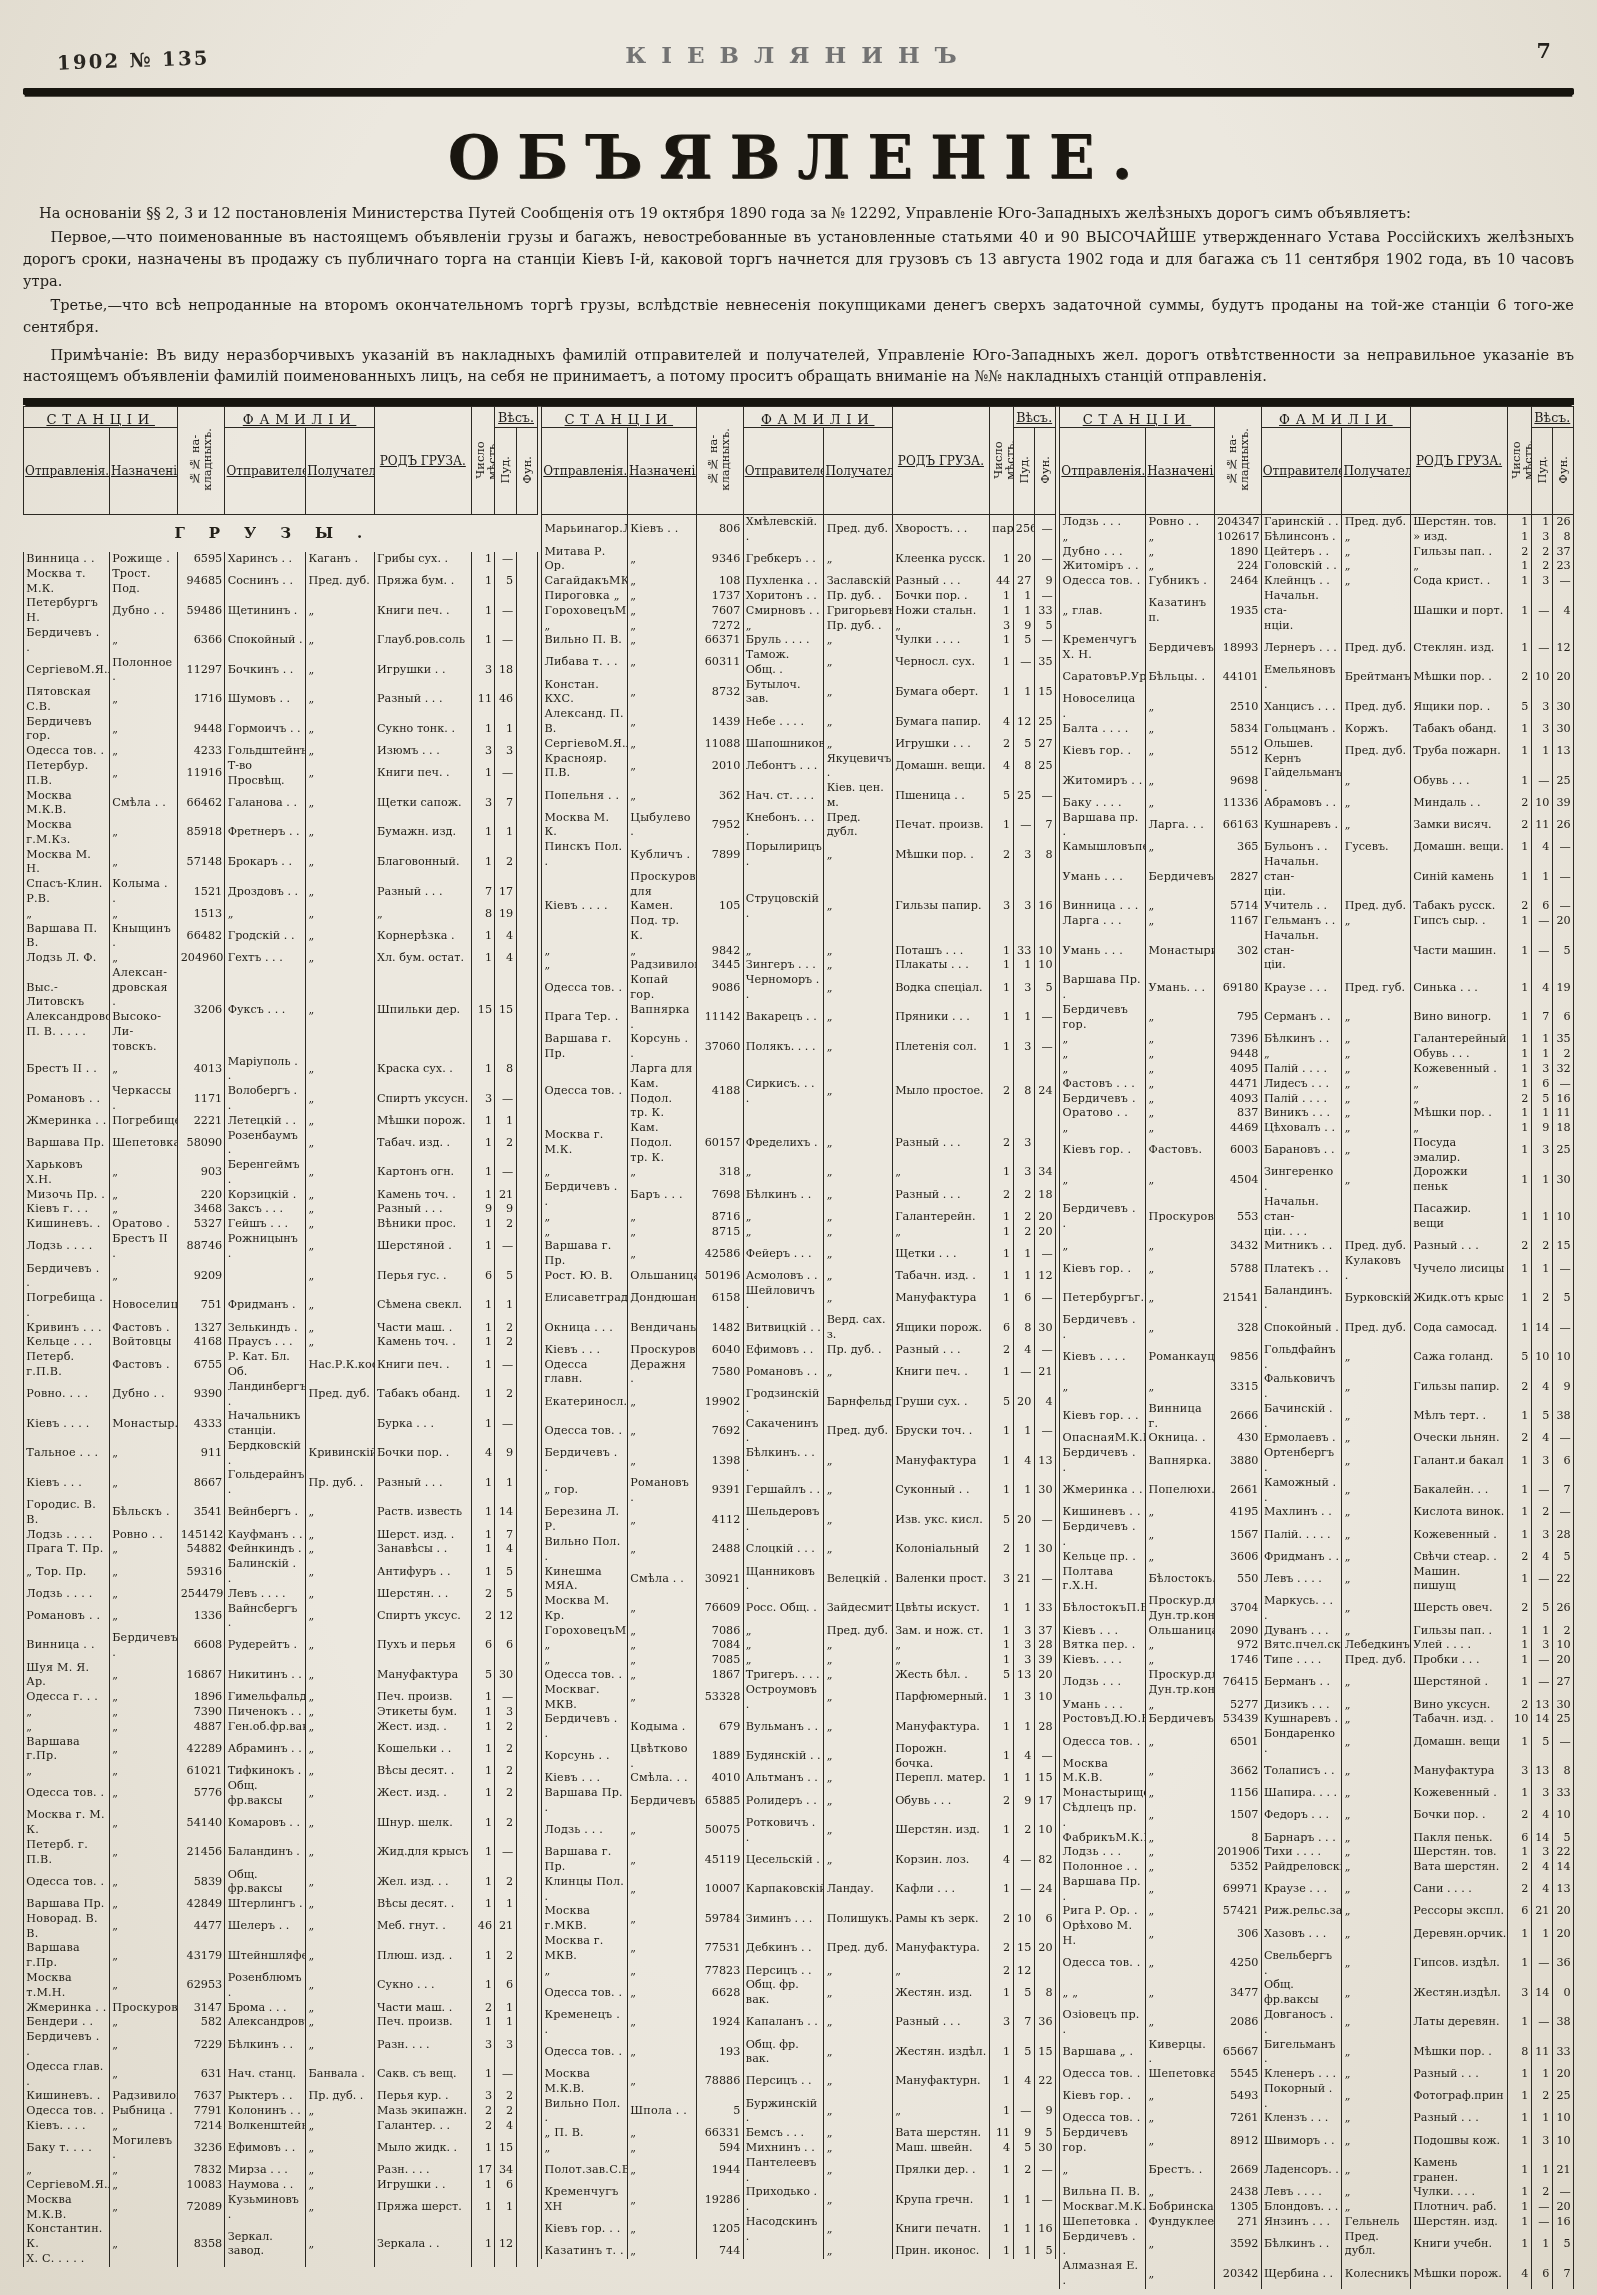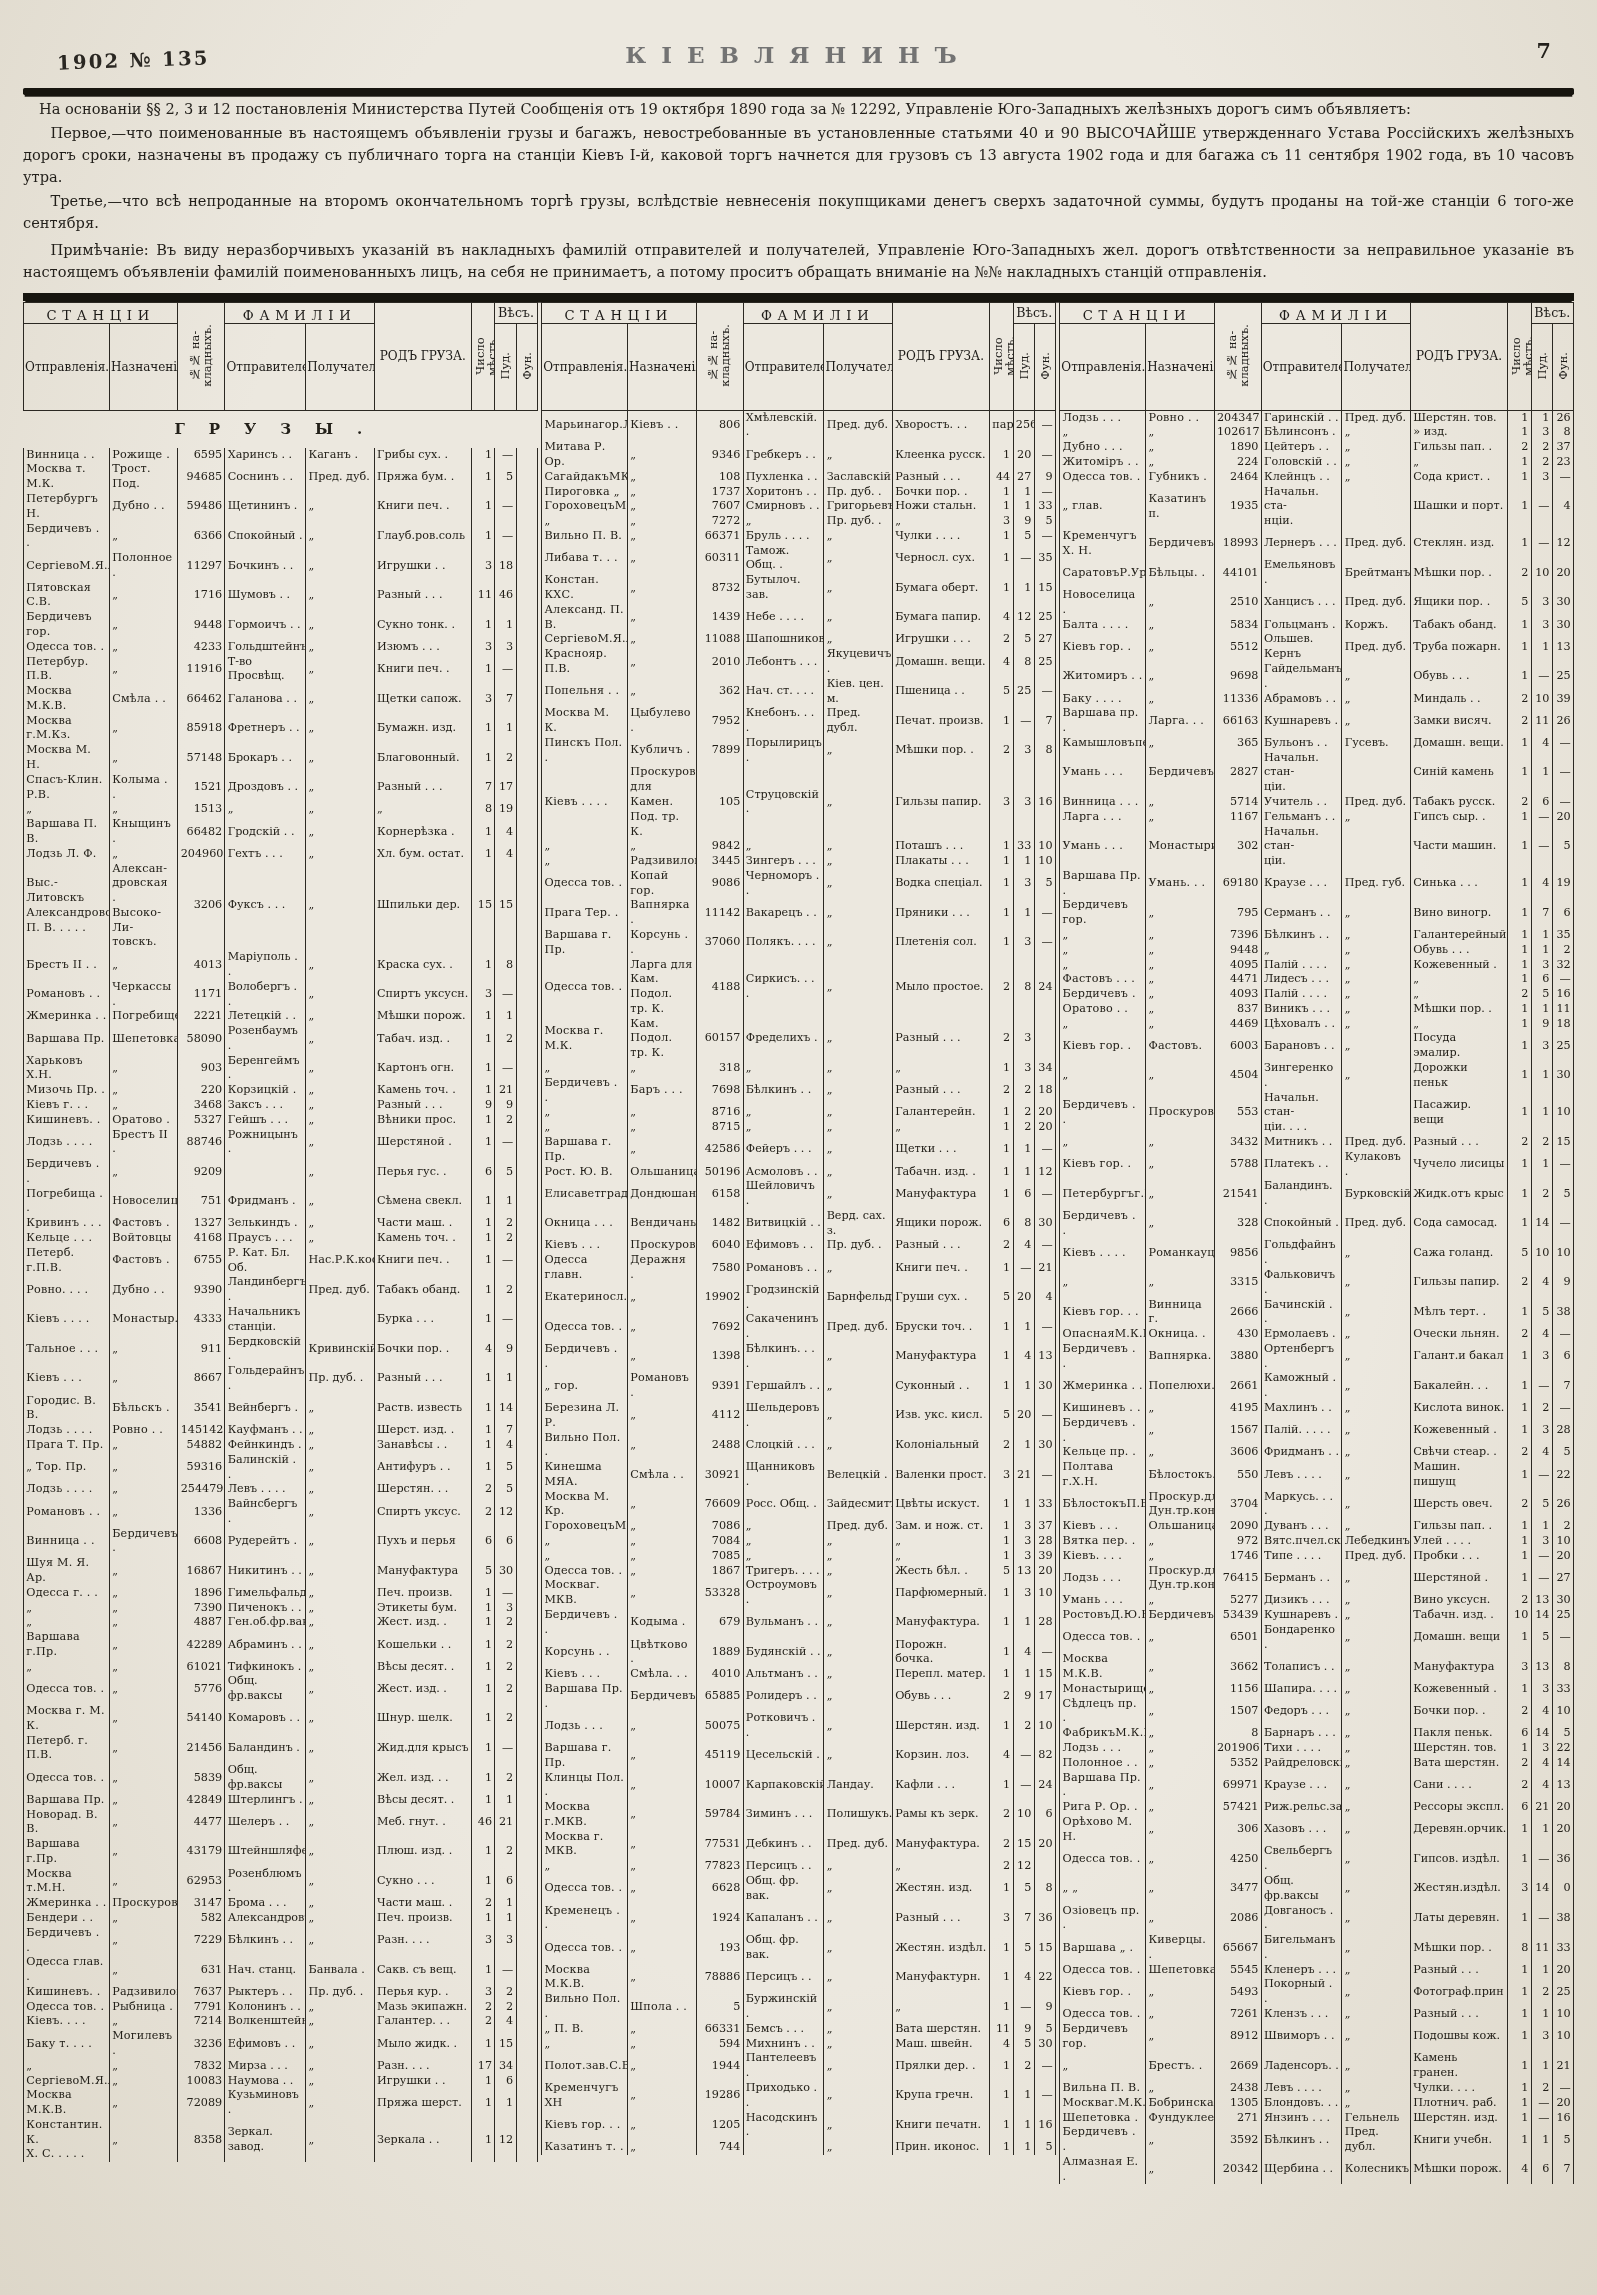--- a/index.html
+++ b/index.html
@@ -26,21 +26,21 @@
   .announce .note{margin-top:5.7px;}
   
   .table-rule{height:5.7px;background:#17150f;margin:10.3px 0 0 0;border-bottom:2.3px solid #17150f;box-shadow:0 4px 0 -2.3px #17150f;}
   .groups{display:flex;justify-content:space-between;align-items:flex-start;margin-top:1.1px;}
   .group{width:515px;}
   table{border-collapse:collapse;table-layout:fixed;width:100%;}
   col.w-dep{width:84px}col.w-dst{width:67px}col.w-no{width:46px}
   col.w-snd{width:79px}col.w-rcv{width:67px}col.w-crg{width:95px}
   col.w-pl{width:23px}col.w-pud{width:20.7px}col.w-fun{width:20.7px}
   th,td{border-left:1.1px solid #2b2822;border-right:1.1px solid #2b2822;padding:0 2.3px;overflow:hidden;}
-  thead th{border-bottom:1.7px double #2b2822;font-weight:normal;}
+  thead th{border-bottom:1.7px double #2b2822;font-weight:normal;text-decoration:underline;}
   thead{border-top:1.1px solid #2b2822;}
   .h-main{font-size:13.2px;letter-spacing:5.7px;text-align:center;padding-top:4.6px;}
   .h-sub{font-size:12px;text-align:center;border-top:1.1px solid #2b2822;padding:3.4px 1.1px;}
   .vert{height:86px;vertical-align:middle;text-align:center;}
   .vert span{writing-mode:vertical-rl;transform:rotate(180deg);font-size:11.5px;line-height:1.05;display:inline-block;white-space:pre-line;}
   .h-ves{font-size:12.6px;text-align:center;}
   tbody td{font-size:11.2px;line-height:1.32;white-space:pre-line;border-top:none;border-bottom:none;color:#232019;}
   tbody td.c2,tbody td.c6,tbody td.c7,tbody td.c8{text-align:right;font-variant-numeric:tabular-nums;}
   tbody td.c0,tbody td.c1{letter-spacing:0.2px;}
   .section-row td{font-size:15px;font-weight:bold;letter-spacing:24px;text-align:center;padding:9.2px 0 8px 0;border-left:none;border-right:none;}
@@ -52,20 +52,21 @@
 <div class="page">
 
   <div class="masthead">
     <div class="issue">1902 № 135</div>
     <div class="paper-title">КІЕВЛЯНИНЪ</div>
     <div class="pageno">7</div>
   </div>
 
   <div class="rule-heavy"></div>
 
+  <div class="big-title">ОБЪЯВЛЕНІЕ.</div>
 
   <div class="announce">
     <p class="first">На основаніи §§ 2, 3 и 12 постановленія Министерства Путей Сообщенія отъ 19 октября 1890 года за № 12292, Управленіе Юго-Западныхъ желѣзныхъ дорогъ симъ объявляетъ:</p>
     <p>Первое,—что поименованные въ настоящемъ объявленіи грузы и багажъ, невостребованные въ установленные статьями 40 и 90 ВЫСОЧАЙШЕ утвержденнаго Устава Россійскихъ желѣзныхъ дорогъ сроки, назначены въ продажу съ публичнаго торга на станціи Кіевъ I-й, каковой торгъ начнется для грузовъ съ 13 августа 1902 года и для багажа съ 11 сентября 1902 года, въ 10 часовъ утра.</p>
     <p>Третье,—что всѣ непроданные на второмъ окончательномъ торгѣ грузы, вслѣдствіе невнесенія покупщиками денегъ сверхъ задаточной суммы, будутъ проданы на той-же станціи 6 того-же сентября.</p>
     <p class="note">Примѣчаніе: Въ виду неразборчивыхъ указаній въ накладныхъ фамилій отправителей и получателей, Управленіе Юго-Западныхъ жел. дорогъ отвѣтственности за неправильное указаніе въ настоящемъ объявленіи фамилій поименованныхъ лицъ, на себя не принимаетъ, а потому проситъ обращать вниманіе на №№ накладныхъ станцій отправленія.</p>
   </div>
 
   <div class="table-rule"></div>
 

